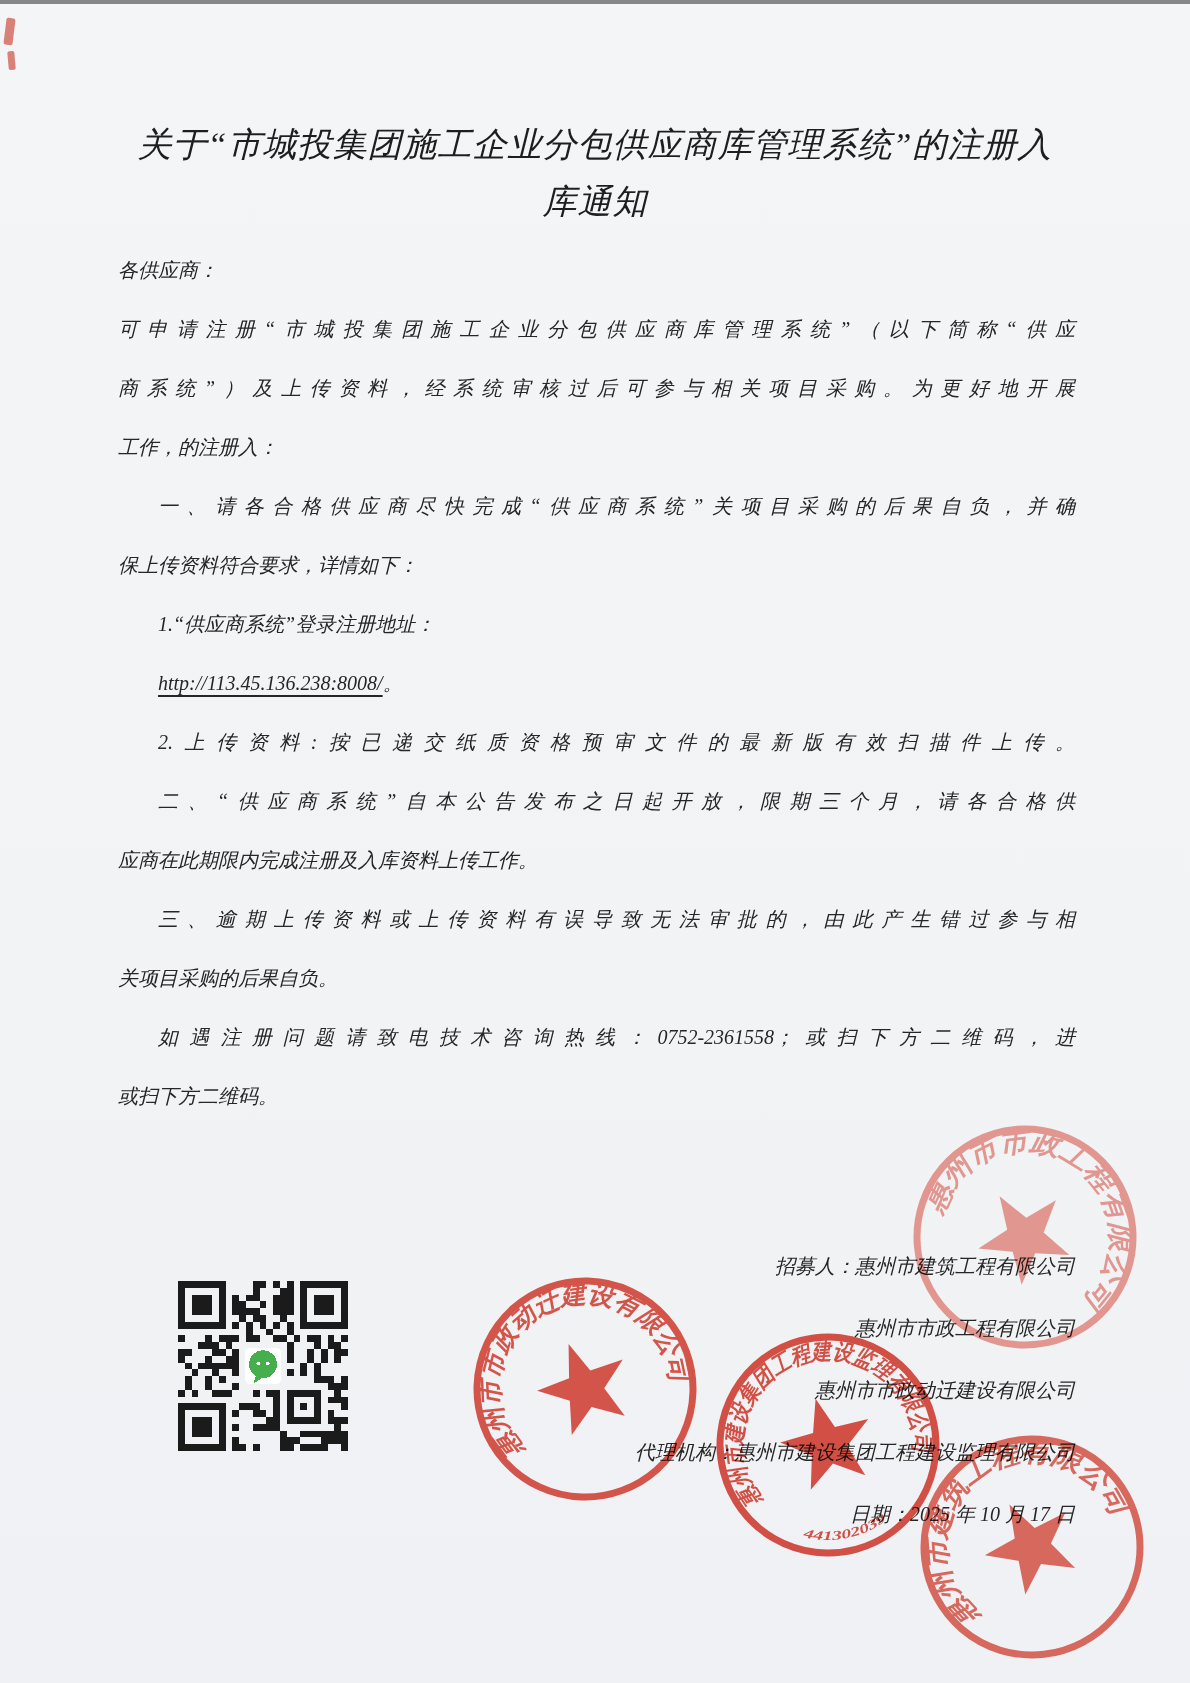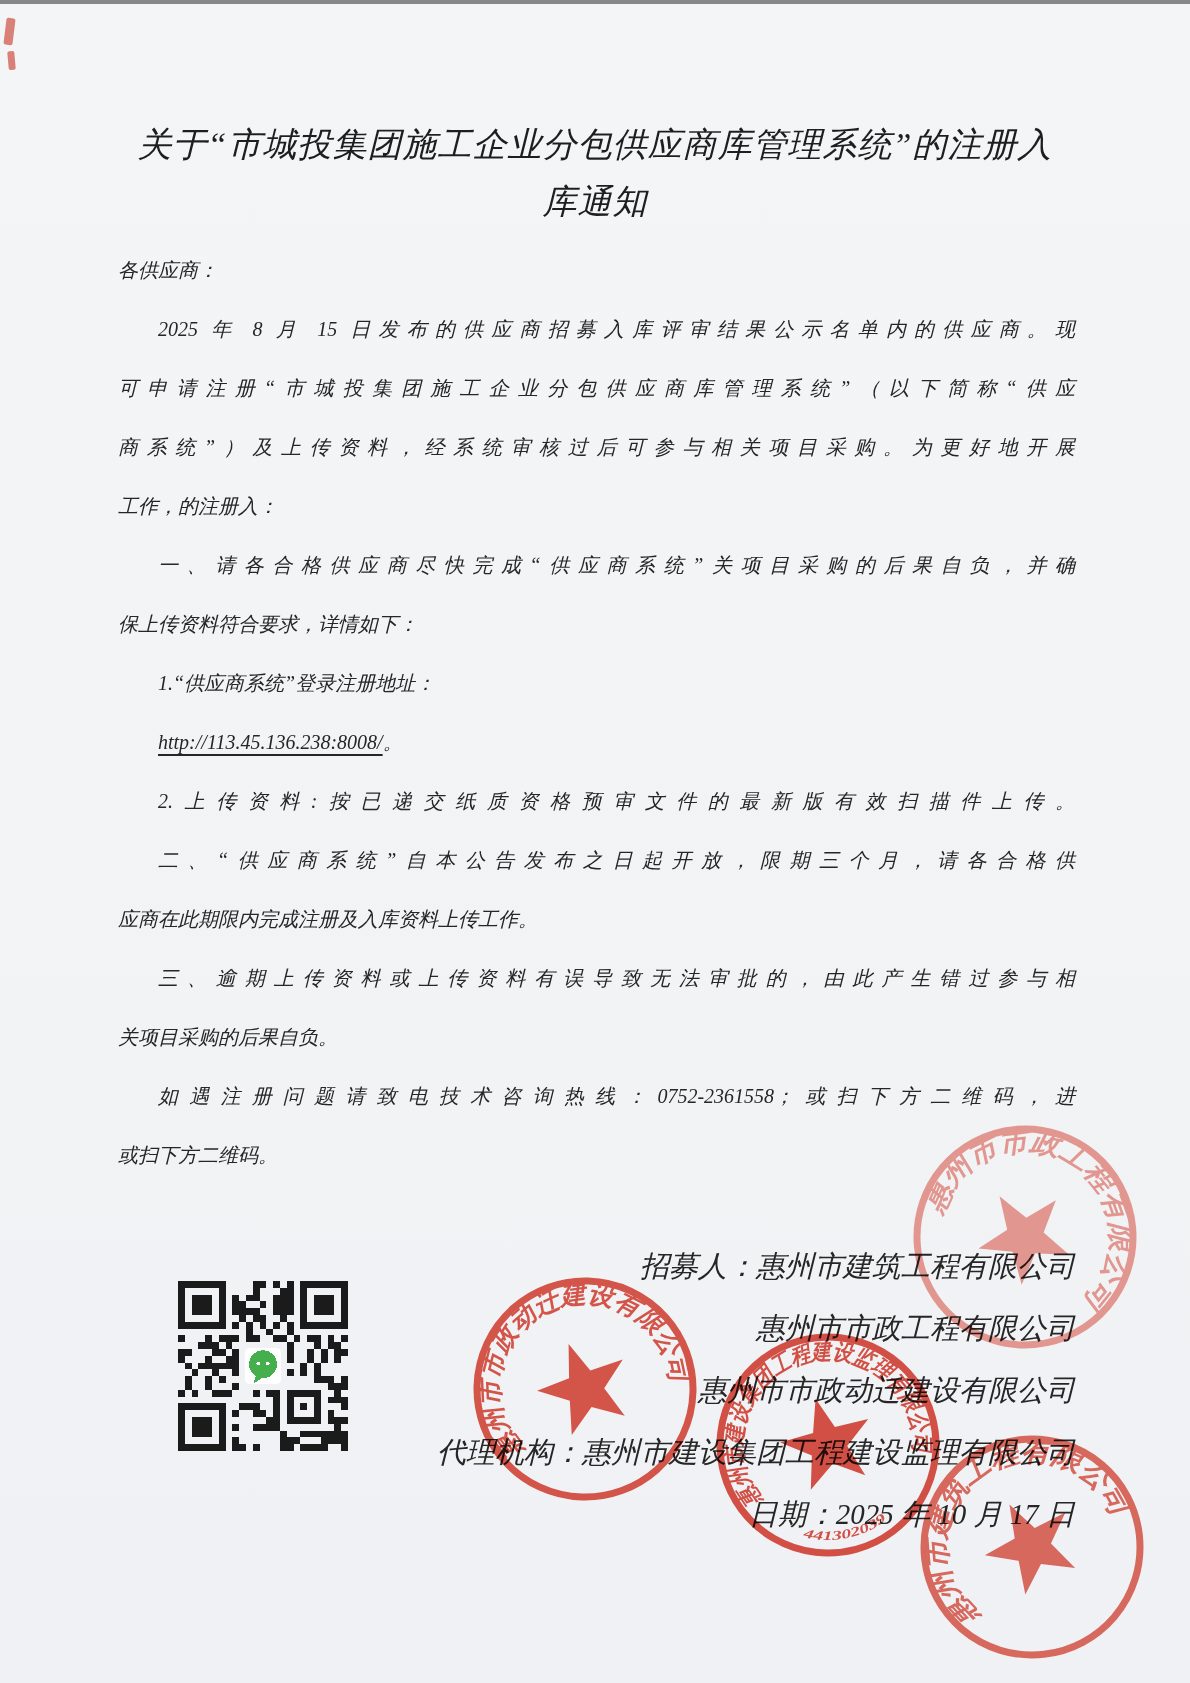--- a/index.html
+++ b/index.html
@@ -26,21 +26,21 @@
     font-size:20px;line-height:59px;color:#262626;
     text-align:justify;
   }
   .ln{min-height:59px;}
   .ind{text-indent:2em;}
   .j{text-align-last:justify;text-justify:inter-character;}
   .url{text-decoration:underline;text-underline-offset:5px;font-family:"Liberation Serif","DejaVu Serif",serif;}
   
   .sig-block{
     position:absolute;right:115px;top:1231px;width:720px;
-    font-size:29px;line-height:62px;text-align:right;color:#262626;
+    font-size:20px;line-height:62px;text-align:right;color:#262626;
   }
   
   .qr{position:absolute;left:178px;top:1277px;width:170px;height:170px;}
   .qr svg{width:100%;height:100%;shape-rendering:crispEdges;}
   
   .stamp{position:absolute;width:260px;height:260px;mix-blend-mode:multiply;pointer-events:none;}
   .stamp svg{width:100%;height:100%;overflow:visible;}
   #stamp1{left:455px;top:1255px;color:#da3425;opacity:.82;transform:rotate(-20deg);}
   #stamp2{left:698px;top:1311px;color:#d93526;opacity:.85;transform:rotate(-15deg);}
   #stamp3{left:895px;top:1103px;color:#e55d4f;opacity:.60;transform:rotate(40deg);}
@@ -59,21 +59,20 @@
   <div class="scan-mark m1"></div>
   <div class="scan-mark m2"></div>
 
   <div class="title">
     <div>关于“市城投集团施工企业分包供应商库管理系统”的注册入</div>
     <div>库通知</div>
   </div>
 
   <div class="body-block">
     <div class="ln">各供应商：</div>
-    <div class="ln ind j">2025 年 8 月 15 日发布的供应商招募入库评审结果公示名单内的供应商。现</div>
     <div class="ln j">可申请注册“市城投集团施工企业分包供应商库管理系统”（以下简称“供应</div>
     <div class="ln j">商系统”）及上传资料，经系统审核过后可参与相关项目采购。为更好地开展</div>
     <div class="ln">工作，的注册入：</div>
     <div class="ln ind j">一、请各合格供应商尽快完成“供应商系统”关项目采购的后果自负，并确</div>
     <div class="ln">保上传资料符合要求，详情如下：</div>
     <div class="ln ind">1.“供应商系统”登录注册地址：</div>
     <div class="ln ind"><span class="url">http://113.45.136.238:8008/</span><span>。</span></div>
     <div class="ln ind j">2.上传资料:按已递交纸质资格预审文件的最新版有效扫描件上传。</div>
     <div class="ln ind j">二、“供应商系统”自本公告发布之日起开放，限期三个月，请各合格供</div>
     <div class="ln">应商在此期限内完成注册及入库资料上传工作。</div>

